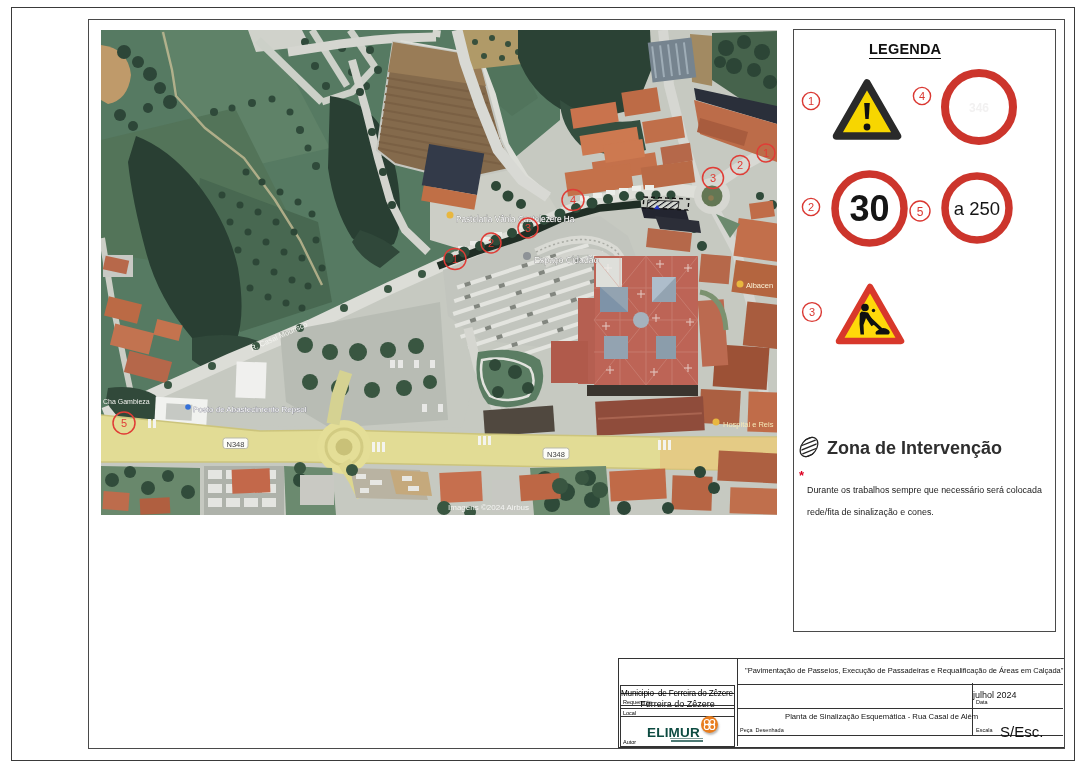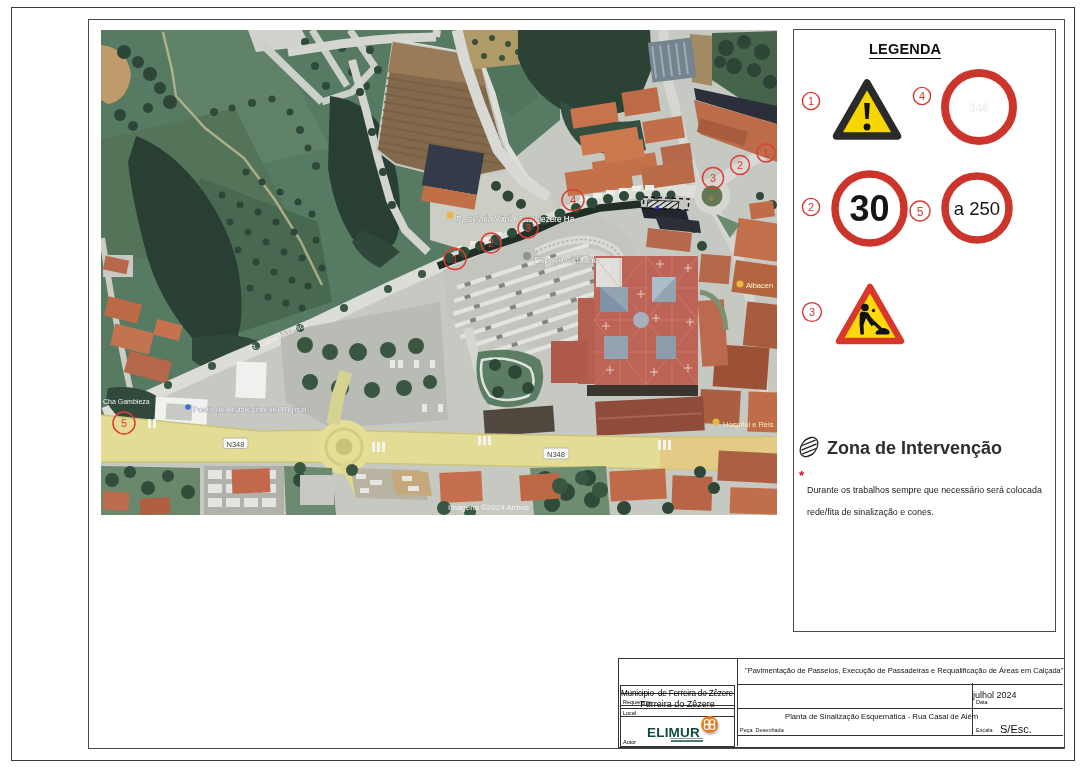--- a/index.html
+++ b/index.html
@@ -736,13 +736,13 @@
 
 <div class="abs" style="left:745px;top:666px;font-size:7.5px;color:#111;white-space:nowrap;">"Pavimentação de Passeios, Execução de Passadeiras e Requalificação de Áreas em Calçada"</div>
 
 <div class="abs" style="left:973px;top:690px;width:82px;text-align:left;font-size:9px;color:#111;">julhol 2024</div>
 <div class="abs" style="left:976px;top:699px;font-size:5.5px;color:#111;">Data</div>
 
 <div class="abs" style="left:754px;top:712px;font-size:7.7px;color:#111;padding-left:31px;">Planta de Sinalização Esquemática - Rua Casal de Além</div>
 <div class="abs" style="left:740px;top:727px;font-size:5.5px;color:#111;">Peça&nbsp; Desenhada</div>
 
 <div class="abs" style="left:976px;top:727px;font-size:5.5px;color:#111;">Escala</div>
-<div class="abs" style="left:1000px;top:723px;font-size:11px;color:#111;">S/Esc.</div>
+<div class="abs" style="left:1000px;top:723px;font-size:15px;color:#111;">S/Esc.</div>
 
 </body></html>

